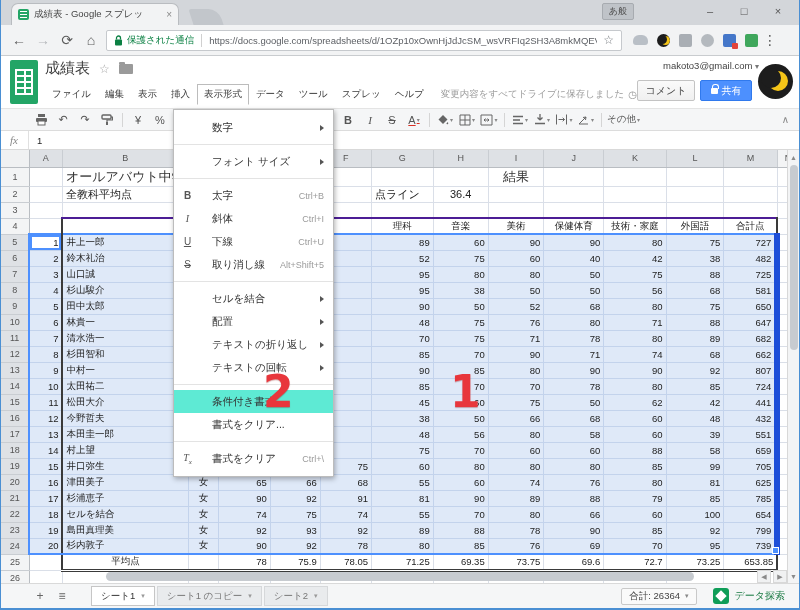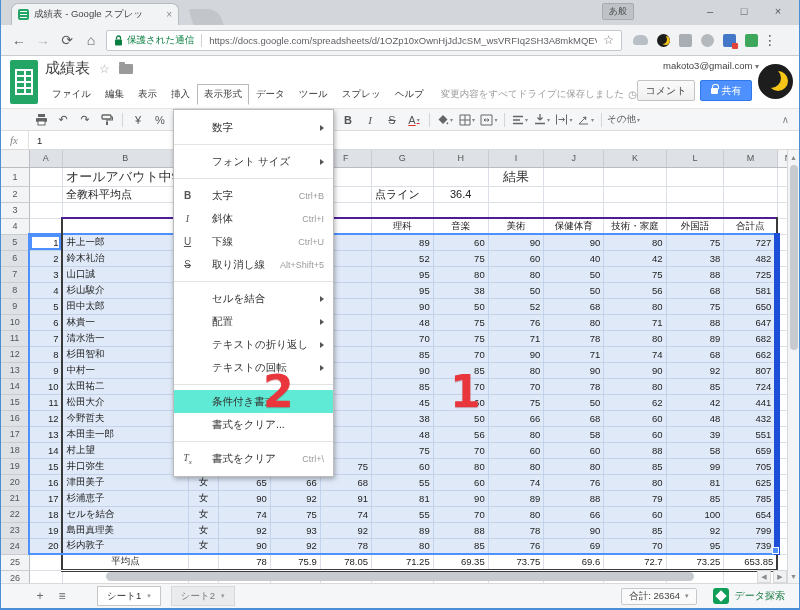--- a/index.html
+++ b/index.html
@@ -155,21 +155,21 @@
   .vthumb { position:absolute; left:2px; top:15px; width:8px; height:185px; background:#c7cbd0; border-radius:4px; }
   .hthumb { position:absolute; left:105px; top:572px; width:588px; height:9px; background:#c7cbd0; border-radius:5px; z-index:20; }
   .harrows { position:absolute; left:756px; top:570px; display:flex; gap:2px; z-index:21; }
   .harrows span { width:14px; height:13px; background:#f0f1f2; border:1px solid #d8d8d8; color:#8a8a8a;
                   font-size:7px; display:flex; align-items:center; justify-content:center; }
 
   
   .sheetbar { position:absolute; left:0; top:583px; width:100%; height:25px; background:#f5f6f7;
               border-top:1px solid #d9d9d9; display:flex; align-items:center; padding-left:28px; }
   .sbtn { width:22px; text-align:center; color:#666; font-size:12px; flex:none; }
-  .stabs { display:flex; align-items:center; margin-left:24px; gap:10px; }
+  .stabs { display:flex; align-items:center; margin-left:18px; gap:2px; }
   .stab { height:20px; display:flex; align-items:center; padding:0 9px; font-size:9.5px; color:#777;
           background:#e9ebed; border:1px solid #d6d8da; gap:6px; white-space:nowrap; }
   .stab.active { background:#fff; border-color:#c6c6c6; color:#333; }
   .stab .caret { color:#999; font-size:7px; }
   .sumchip { margin-left:auto; height:17px; display:flex; align-items:center; gap:5px; background:#fafafa;
              border:1px solid #c9c9c9; border-radius:2px; padding:0 7px; font-size:9.5px; color:#444; }
   .sumchip .caret { color:#888; font-size:7px; }
   .explore { display:flex; align-items:center; gap:6px; margin:0 14px 0 16px; font-size:10px; color:#1a7a43;font-family:Liberation Serif, serif; }
   .exicon { width:16px; height:16px; background:#0f9d58; border-radius:3px; position:relative; }
   .exicon::after { content:""; position:absolute; left:4px; top:4px; width:8px; height:8px; background:#fff; transform:rotate(45deg); }
@@ -924,20 +924,24 @@
 
   <div class="sheetbar">
     <span class="sbtn">+</span>
     <span class="sbtn">≡</span>
     <div class="stabs" id="sheettabs">
         <div class="stab active">
           <span>シート1</span>
           <span class="caret">▾</span>
         </div>
         <div class="stab">
+          <span>シート1 のコピー</span>
+          <span class="caret">▾</span>
+        </div>
+        <div class="stab">
           <span>シート2</span>
           <span class="caret">▾</span>
         </div>
       </div>
     <div class="sumchip">
       <span>合計: 26364</span>
         <span class="caret">▾</span>
     </div>
     <div class="explore">
       <span class="exicon"></span>

